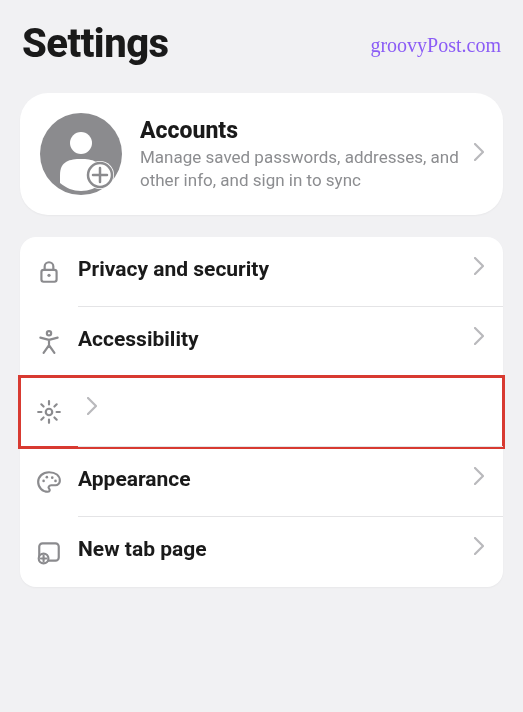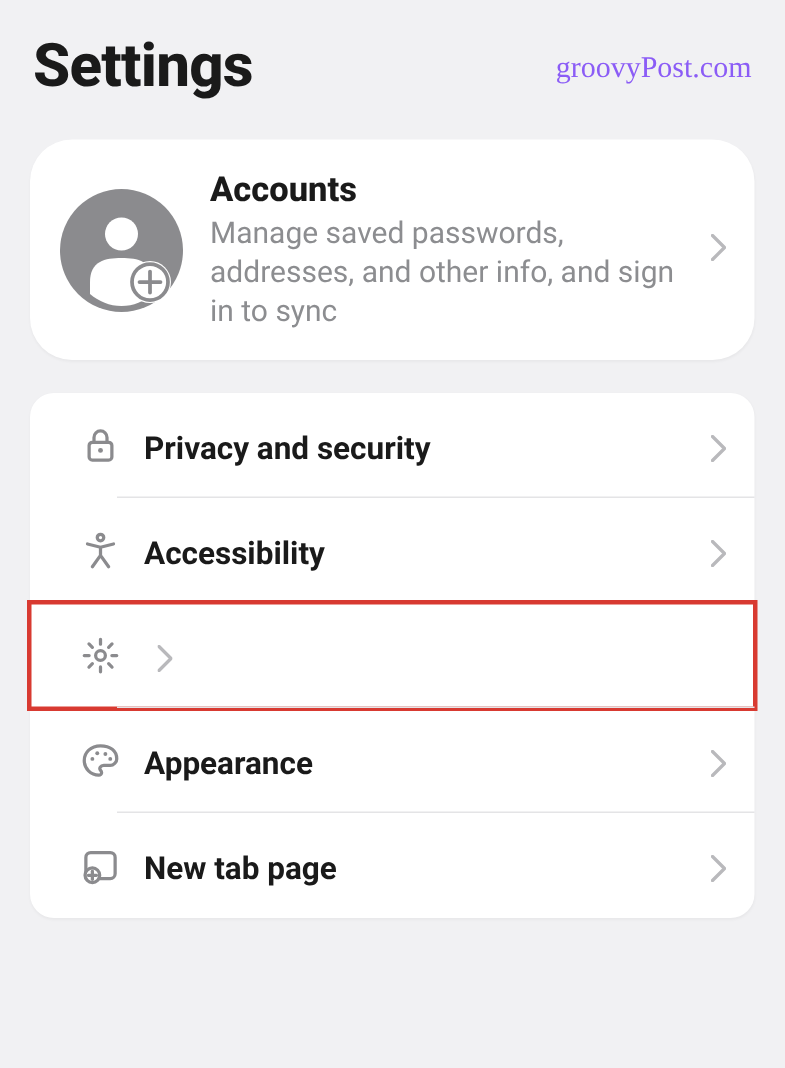--- a/index.html
+++ b/index.html
@@ -55,43 +55,43 @@
     .accounts-text {
       flex: 1;
     }
     .accounts-title {
       font-size: 23px;
       font-weight: 800;
       color: #1a1a1a;
       margin-bottom: 2px;
     }
     .accounts-sub {
-      font-size: 20px;
+      font-size: 17px;
       color: #8c8d90;
       line-height: 1.3;
     }
     .chev {
       width: 28px;
       flex-shrink: 0;
       text-align: center;
     }
     .chev svg {
       width: 10px;
       height: 18px;
     }
     .menu-card {
       background: #fff;
       border-radius: 16px;
       margin: 22px 20px 0 20px;
       box-shadow: 0 1px 2px rgba(0,0,0,0.04);
     }
     .menu-row {
       display: flex;
-      align-items: flex-end;
-      padding: 20px 10px 20px 32px;
+      align-items: flex-start;
+      padding: 20px 10px 20px 14px;
       cursor: pointer;
       position: relative;
     }
     .menu-row:not(:last-child)::after {
       content: "";
       position: absolute;
       left: 58px;
       right: 0;
       bottom: 0;
       height: 1px;

